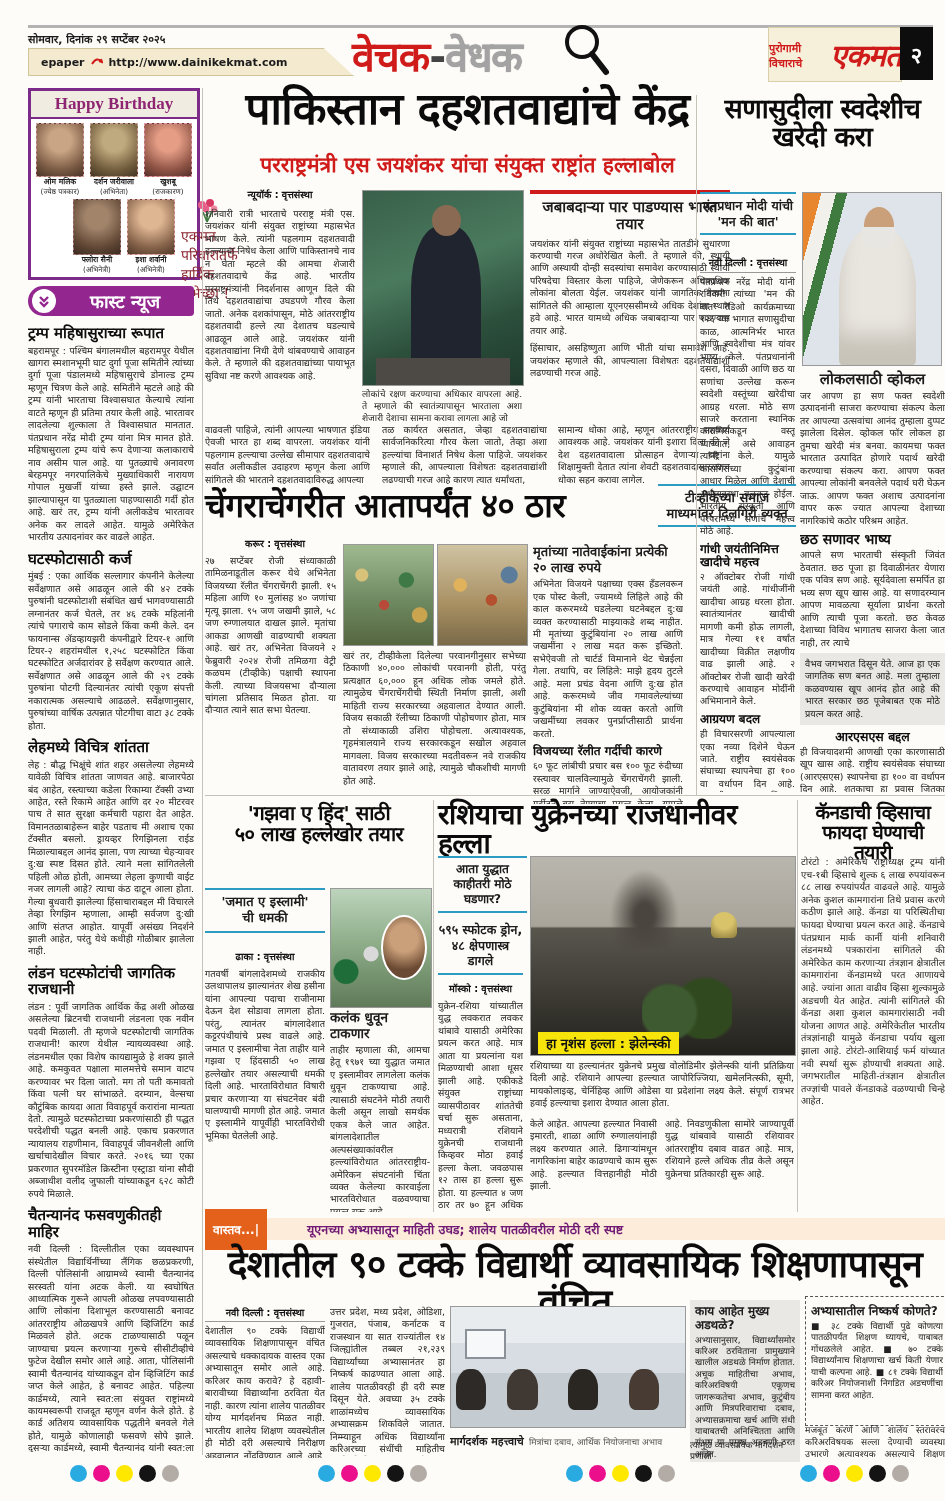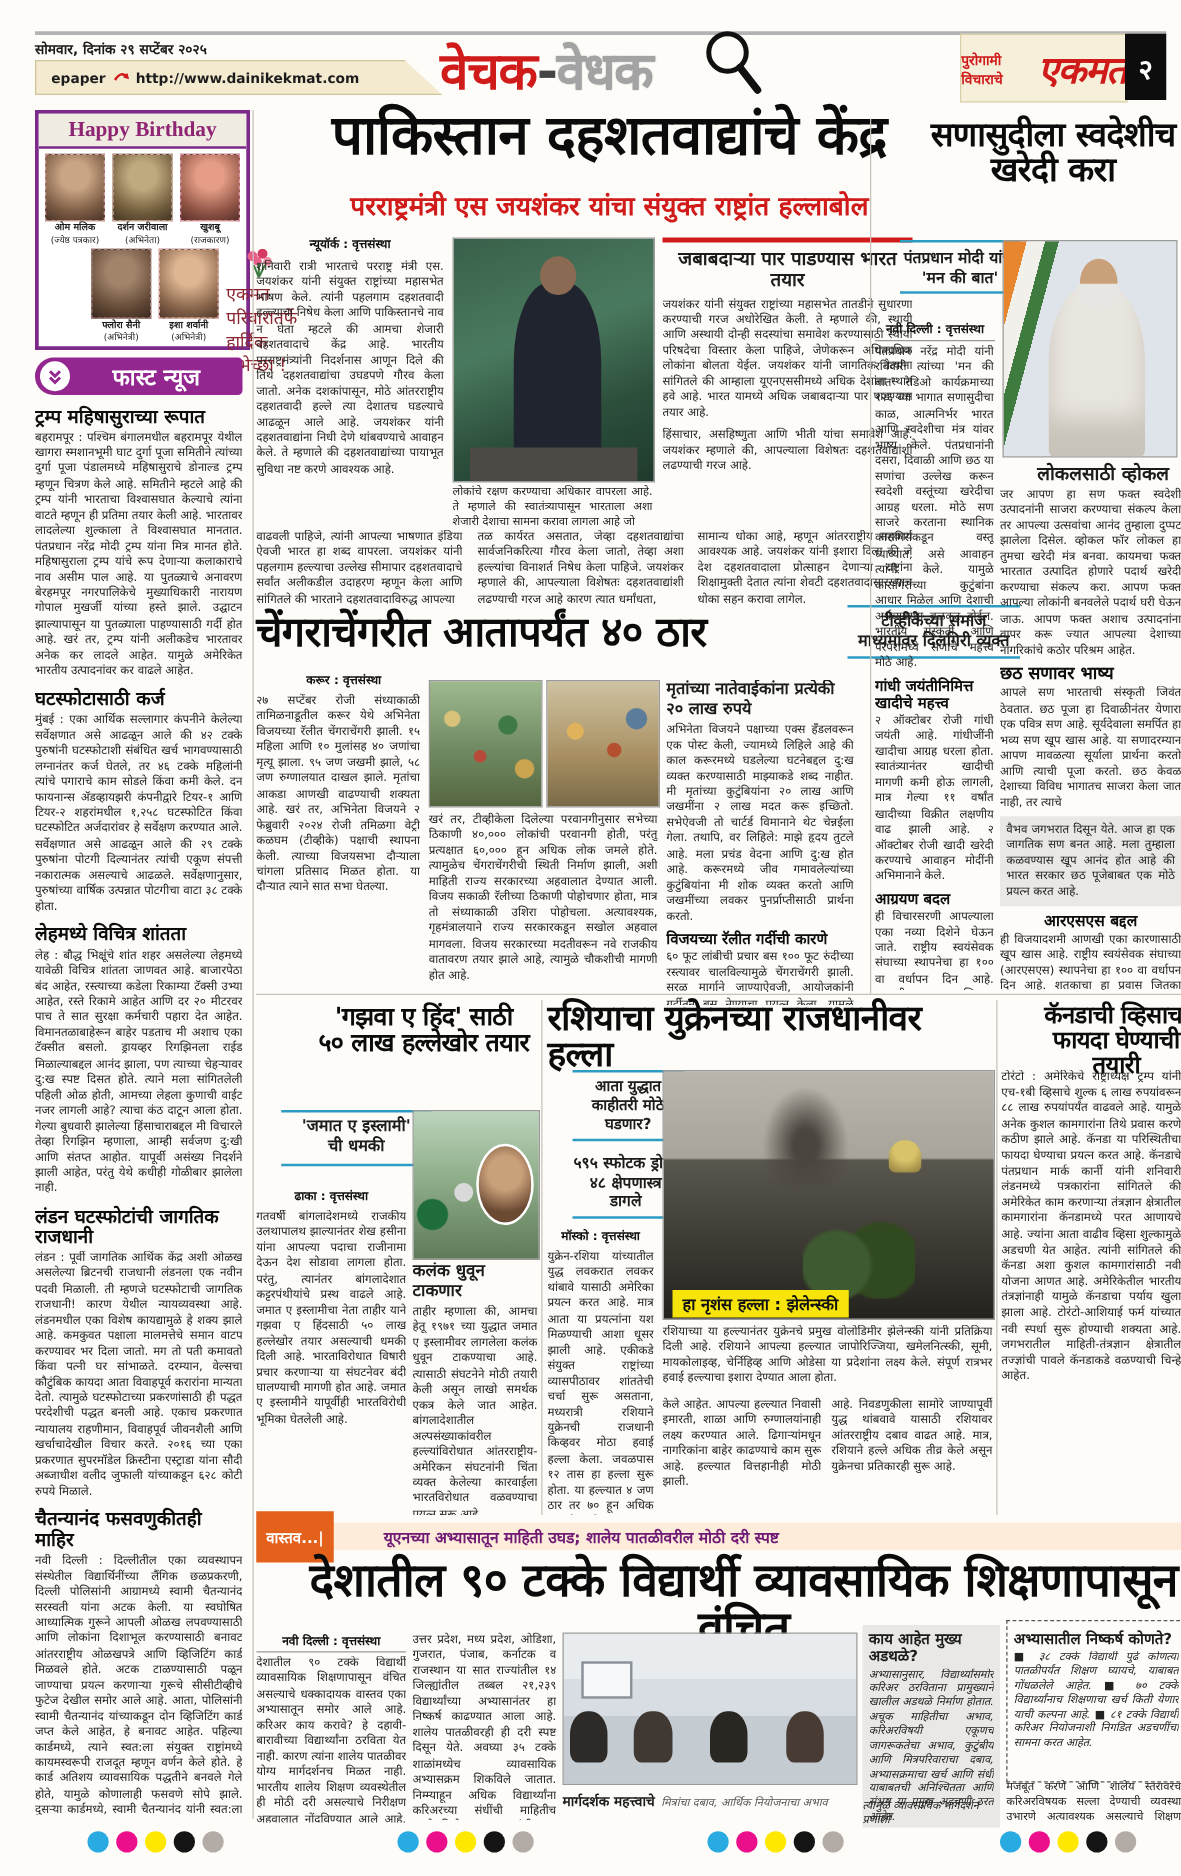--- a/index.html
+++ b/index.html
@@ -1,22 +1,22 @@
 <!DOCTYPE html>
 <html><head>
 <meta charset="utf-8">
 <style>
   html,body{margin:0;padding:0;background:#e8e6e0;}
   #page{position:relative;width:945px;height:1501px;background:#fdfcf8;margin:0 auto;overflow:hidden;
         font-family:"DejaVu Sans","Liberation Sans",sans-serif;color:#1c1c1c;}
   .abs{position:absolute;}
   .just{text-align:justify;font-size:9.3px;line-height:1.34;color:#222;overflow:hidden;}
-  .sm{font-size:8.8px;line-height:1.3;font-style:italic;}
+  .sm{font-size:8.8px;line-height:1.3;}
   .bold{font-weight:bold;}
-  .ctr{text-align:center;margin-left:20px;}
+  .ctr{text-align:center;}
   .dateline{font-weight:bold;font-size:9.6px;text-align:center;color:#111;}
   .headline{font-weight:800;color:#0b0b0b;letter-spacing:-0.5px;line-height:1.04;}
   .red{color:#d01b1b;}
   .bluebars{border-top:2px solid #2d9cc3;border-bottom:2px solid #2d9cc3;padding:4px 2px;}
   .vr{position:absolute;width:1px;background:#c6c2ba;}
   .hr{position:absolute;height:1px;background:#c6c2ba;}
   
   .epaper-strip{background:#f3ead0;border:1px solid #cfc49a;clip-path:polygon(0 0,88% 0,97% 100%,0 100%);
                 display:flex;align-items:center;gap:6px;padding:0 12px;font-weight:bold;font-size:11px;}
   .brandbox{background:#f6efd9;border:1px solid #d8cfa8;display:flex;align-items:center;justify-content:center;}

